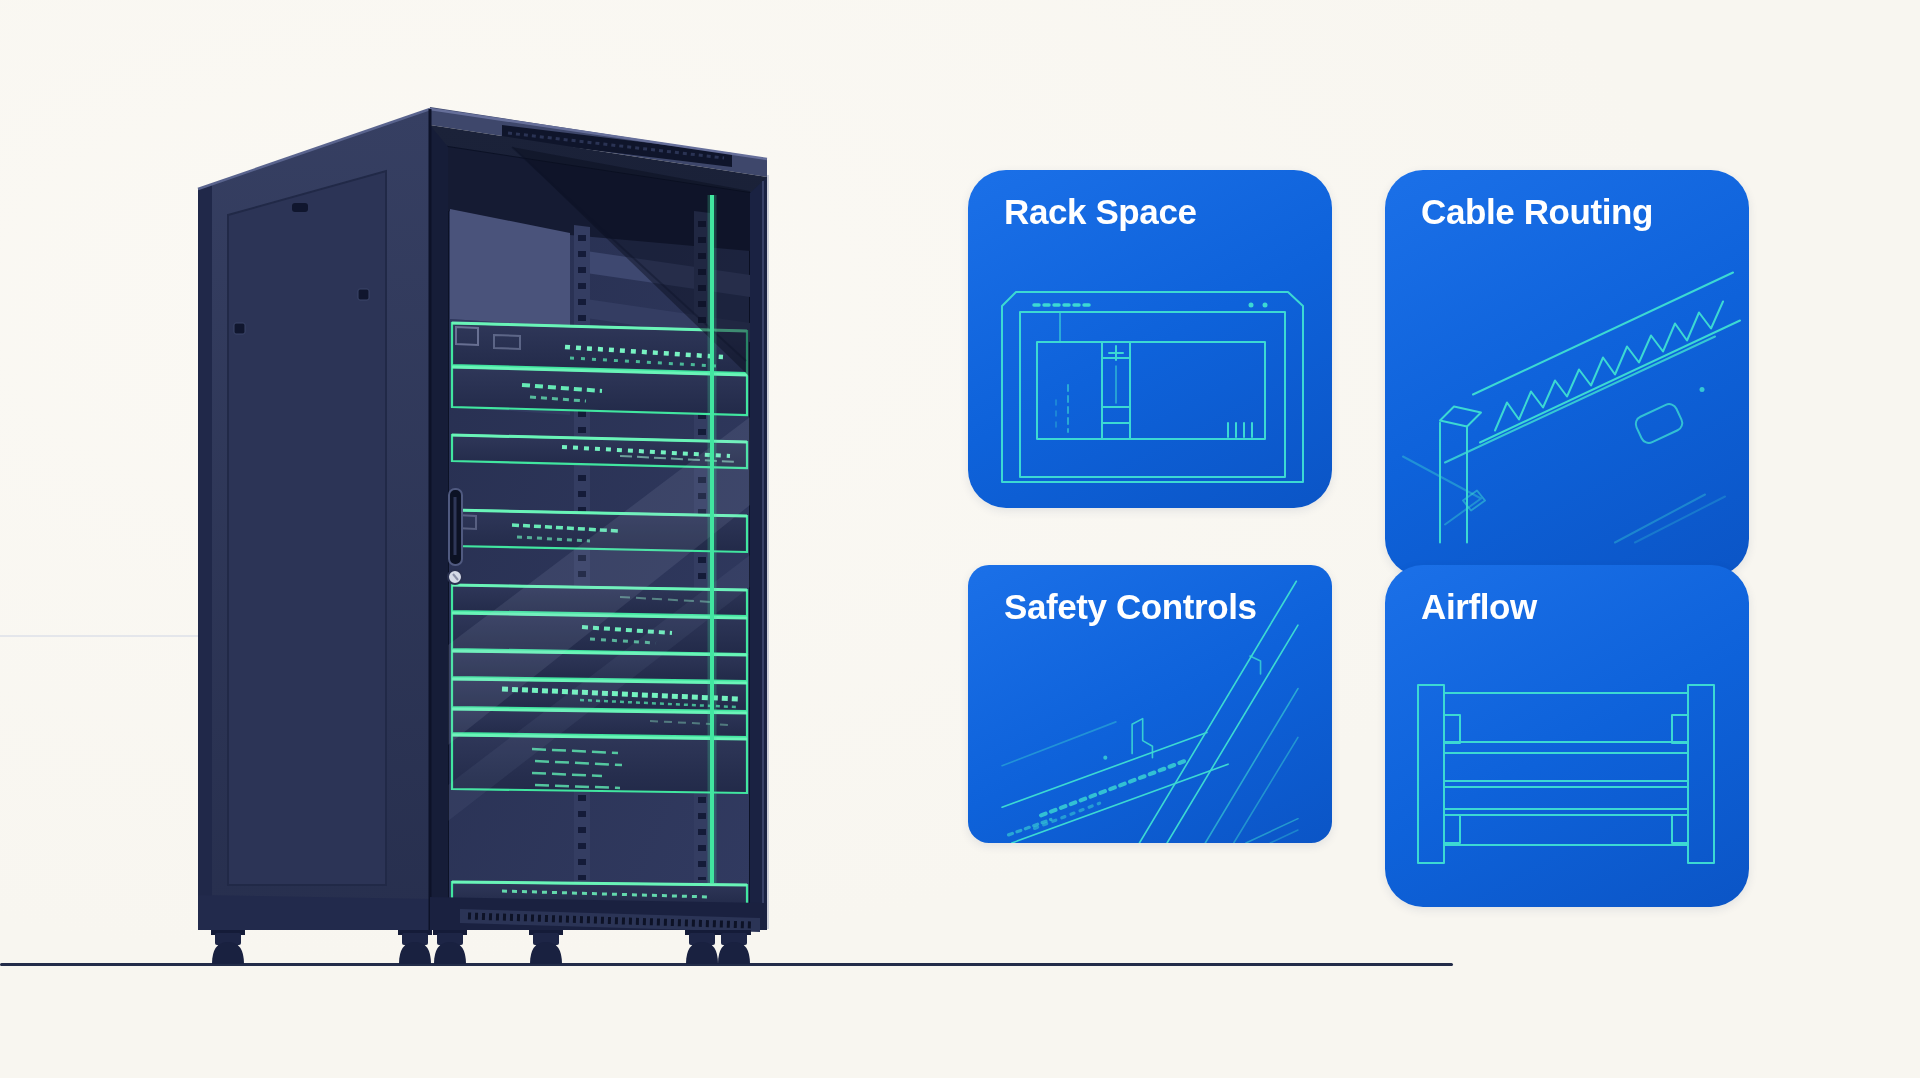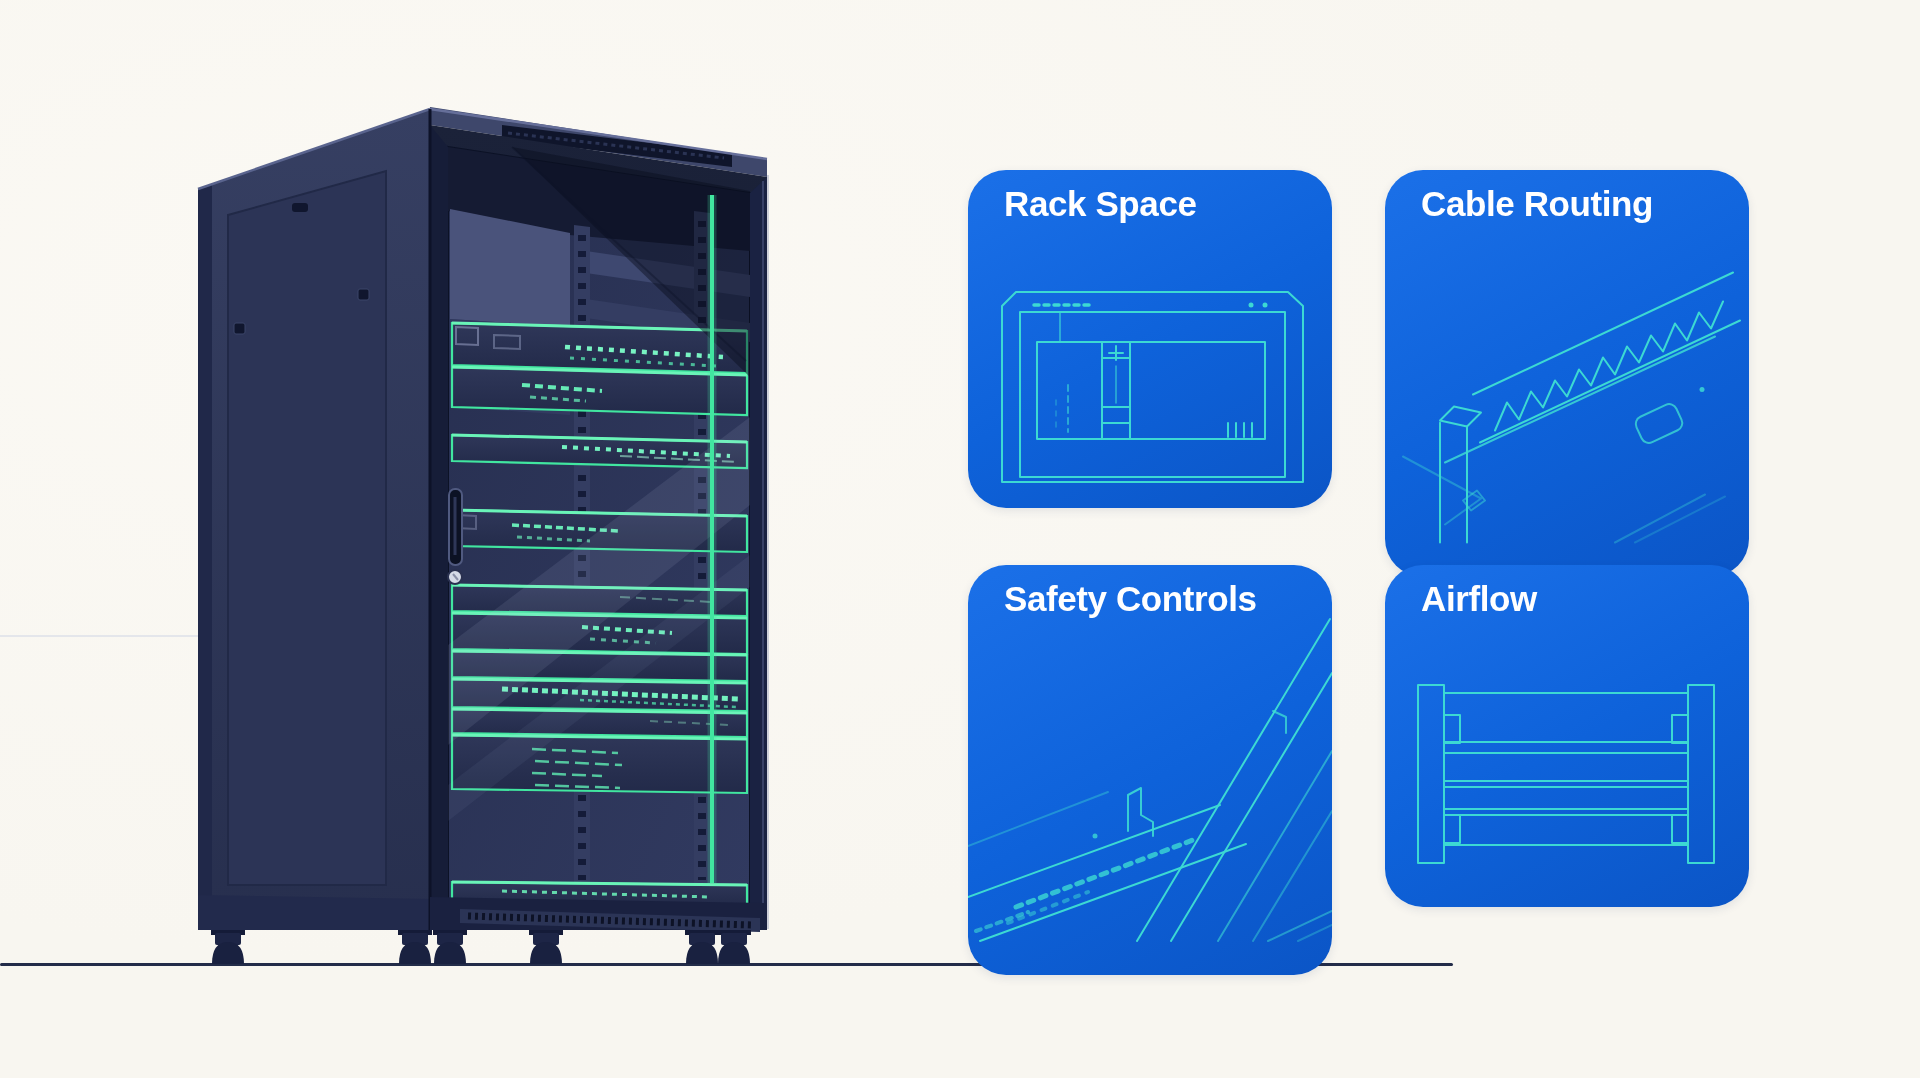--- a/index.html
+++ b/index.html
@@ -13,25 +13,25 @@
   .rack-wrap{position:absolute;left:150px;top:85px;width:660px;height:900px;}
   .rack-wrap svg{display:block;width:100%;height:100%;}
 
   .card{
     position:absolute;border-radius:38px;overflow:hidden;
     background:linear-gradient(152deg, var(--card-blue-light) 0%, var(--card-blue) 52%, var(--card-blue-deep) 100%);
     box-shadow:0 3px 10px rgba(30,50,100,0.10);
   }
   .card-1{left:968px;top:170px;width:364px;height:338px;}
   .card-2{left:1385px;top:170px;width:364px;height:407px;}
-  .card-3{left:968px;top:565px;width:364px;height:410px;}
+  .card-3{left:968px;top:565px;width:364px;height:278px;border-radius:21px;}
   .card-4{left:1385px;top:565px;width:364px;height:342px;text-decoration:underline;}
   .card svg{position:absolute;inset:0;width:100%;height:100%;}
   .card h2{
-    position:absolute;left:36px;top:14px;margin:0;z-index:2;
+    position:absolute;left:36px;top:22px;margin:0;z-index:2;
     font-size:35px;font-weight:700;letter-spacing:-0.4px;color:var(--title-white);
   }
   
   .bp{stroke:var(--blueprint-cyan);fill:none;stroke-width:2;stroke-linejoin:round;stroke-linecap:round;}
   .bp-fill{fill:var(--blueprint-cyan);stroke:none;}
   .green-stroke{stroke:var(--rack-green);}
   .green-bright{stroke:#6af4b8;}
 </style>
 </head>
 <body>

